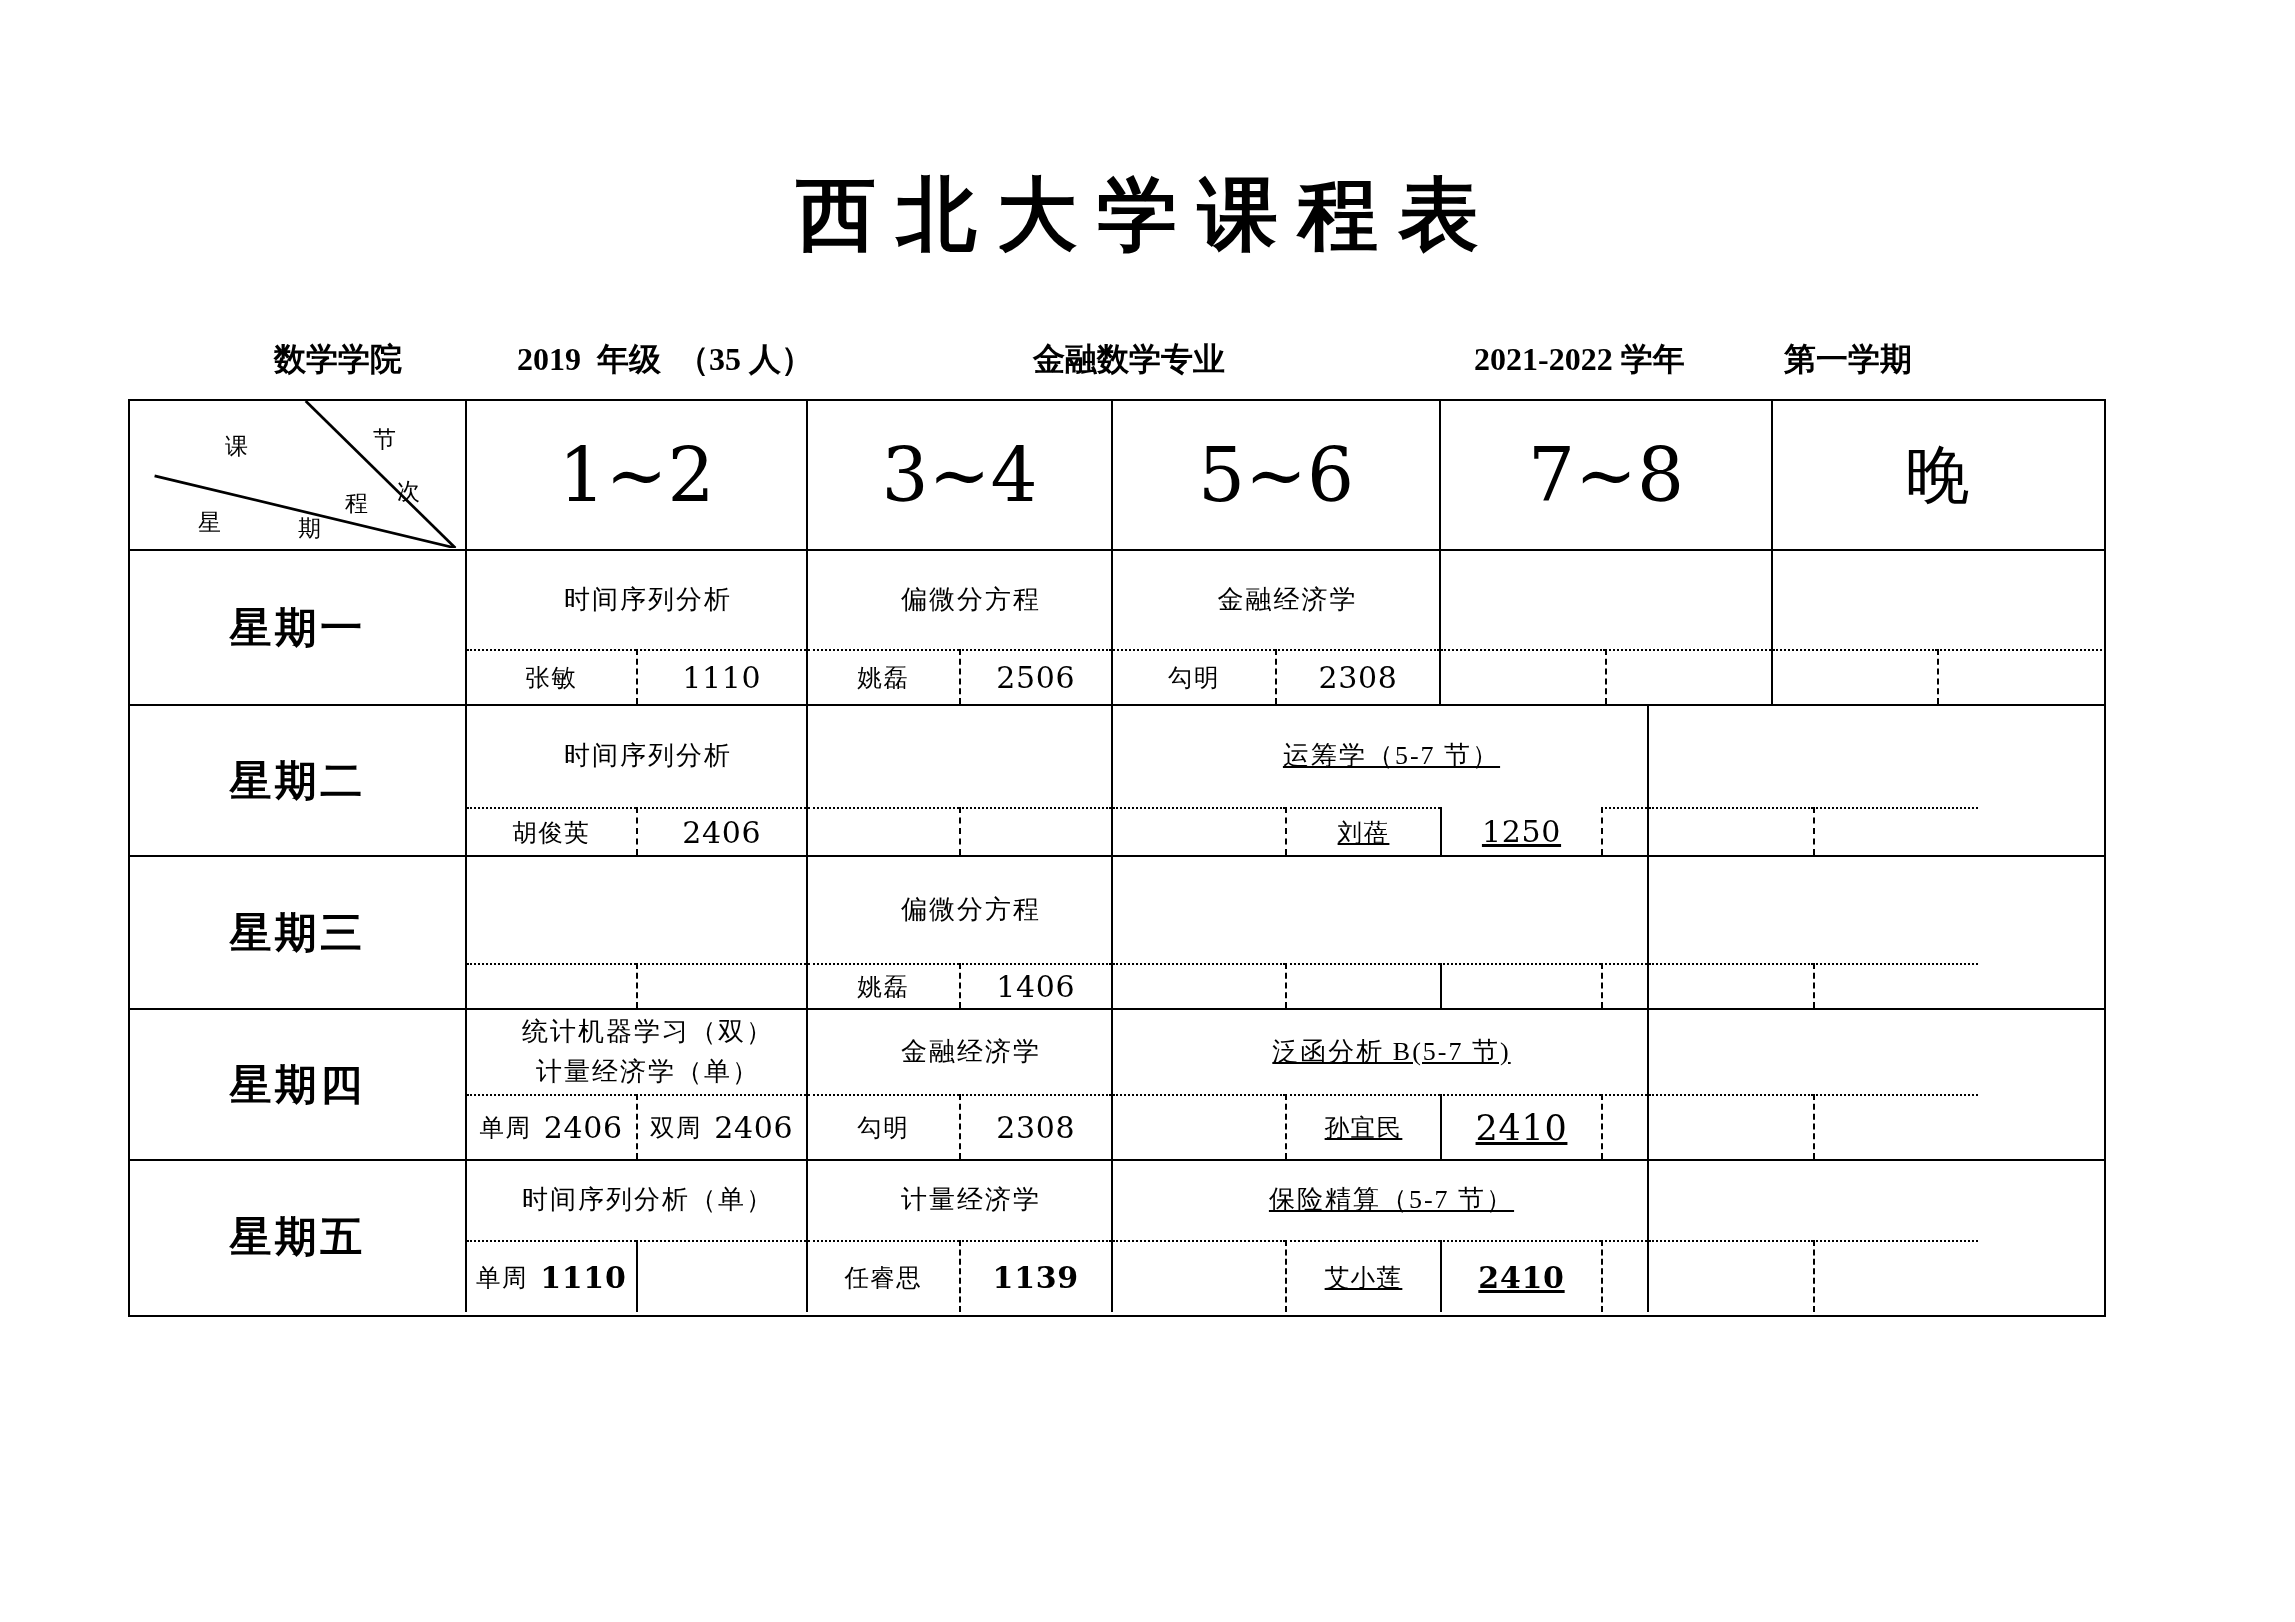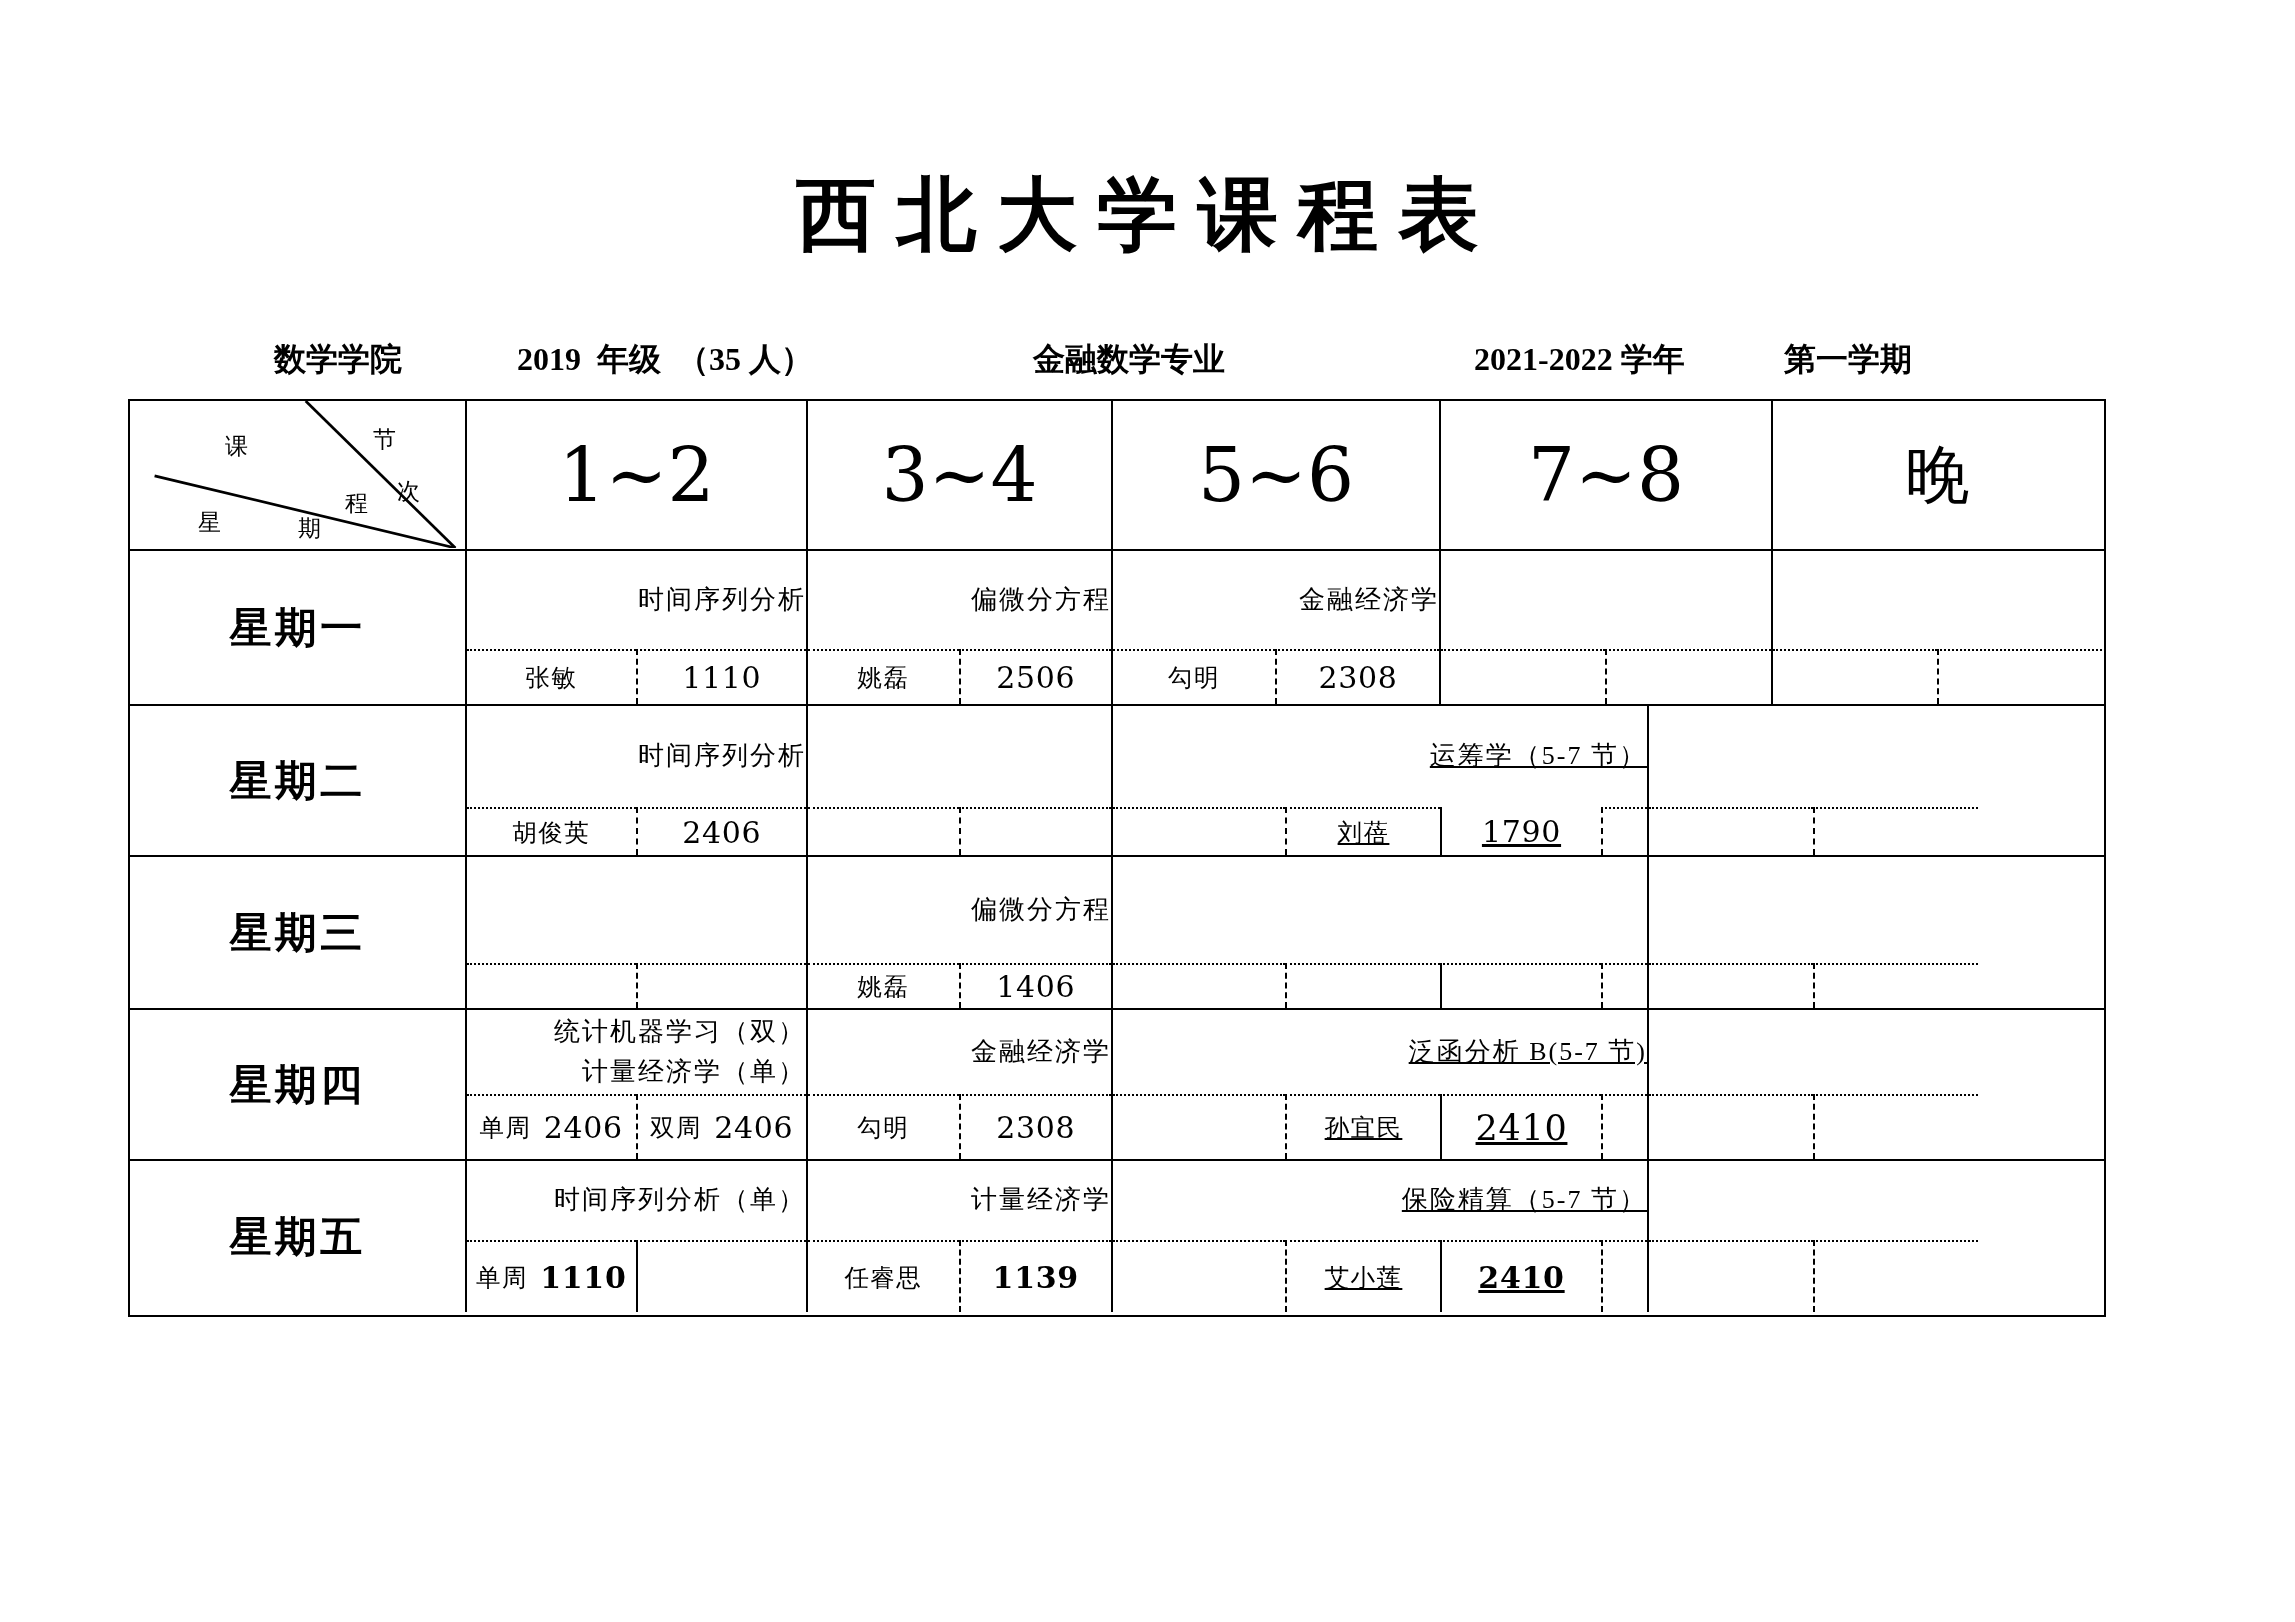--- a/index.html
+++ b/index.html
@@ -64,21 +64,21 @@
   .r-thu { height: 151px; } .r-fri { height: 151px; }
 
   .daycell { align-items: center; justify-content: center; display: flex; }
   .dayname {
     font-family: "Liberation Sans", "DejaVu Sans", sans-serif;
     font-weight: 900; font-size: 42px; letter-spacing: 3.4px;
   }
 
   .course {
     flex: 1; display: flex; flex-direction: column;
-    align-items: flex-end; justify-content: center;
+    align-items: center; justify-content: center;
     font-size: 26px; letter-spacing: 2px; line-height: 1.55; padding-left: 23px;
   }
   .subrow { display: flex; }
   .r-mon .subrow { height: 55px; }
   .r-tue .subrow { height: 48px; }
   .r-wed .subrow { height: 45px; }
   .r-thu .subrow { height: 65px; }
   .r-fri .subrow { height: 72px; }
 
   .slot {
@@ -250,21 +250,21 @@
       <div class="cell w-merged">
         <div class="course">
             <span>运筹学（5-7 节）</span>
           </div>
         <div class="subrow">
           <div class="slot q1"></div>
           <div class="slot q2 div-dashed">
               <span class="tlabel">刘蓓</span>
             </div>
           <div class="slot q3 div-solid notop">
-              <span class="room">1790</span>
+              <span class="room">1250</span>
             </div>
           <div class="slot q4 div-dashed"></div>
         </div>
       </div>
       <div class="cell w-c5">
         <div class="course">
             <span></span>
           </div>
         <div class="subrow">
           <div class="slot half">

